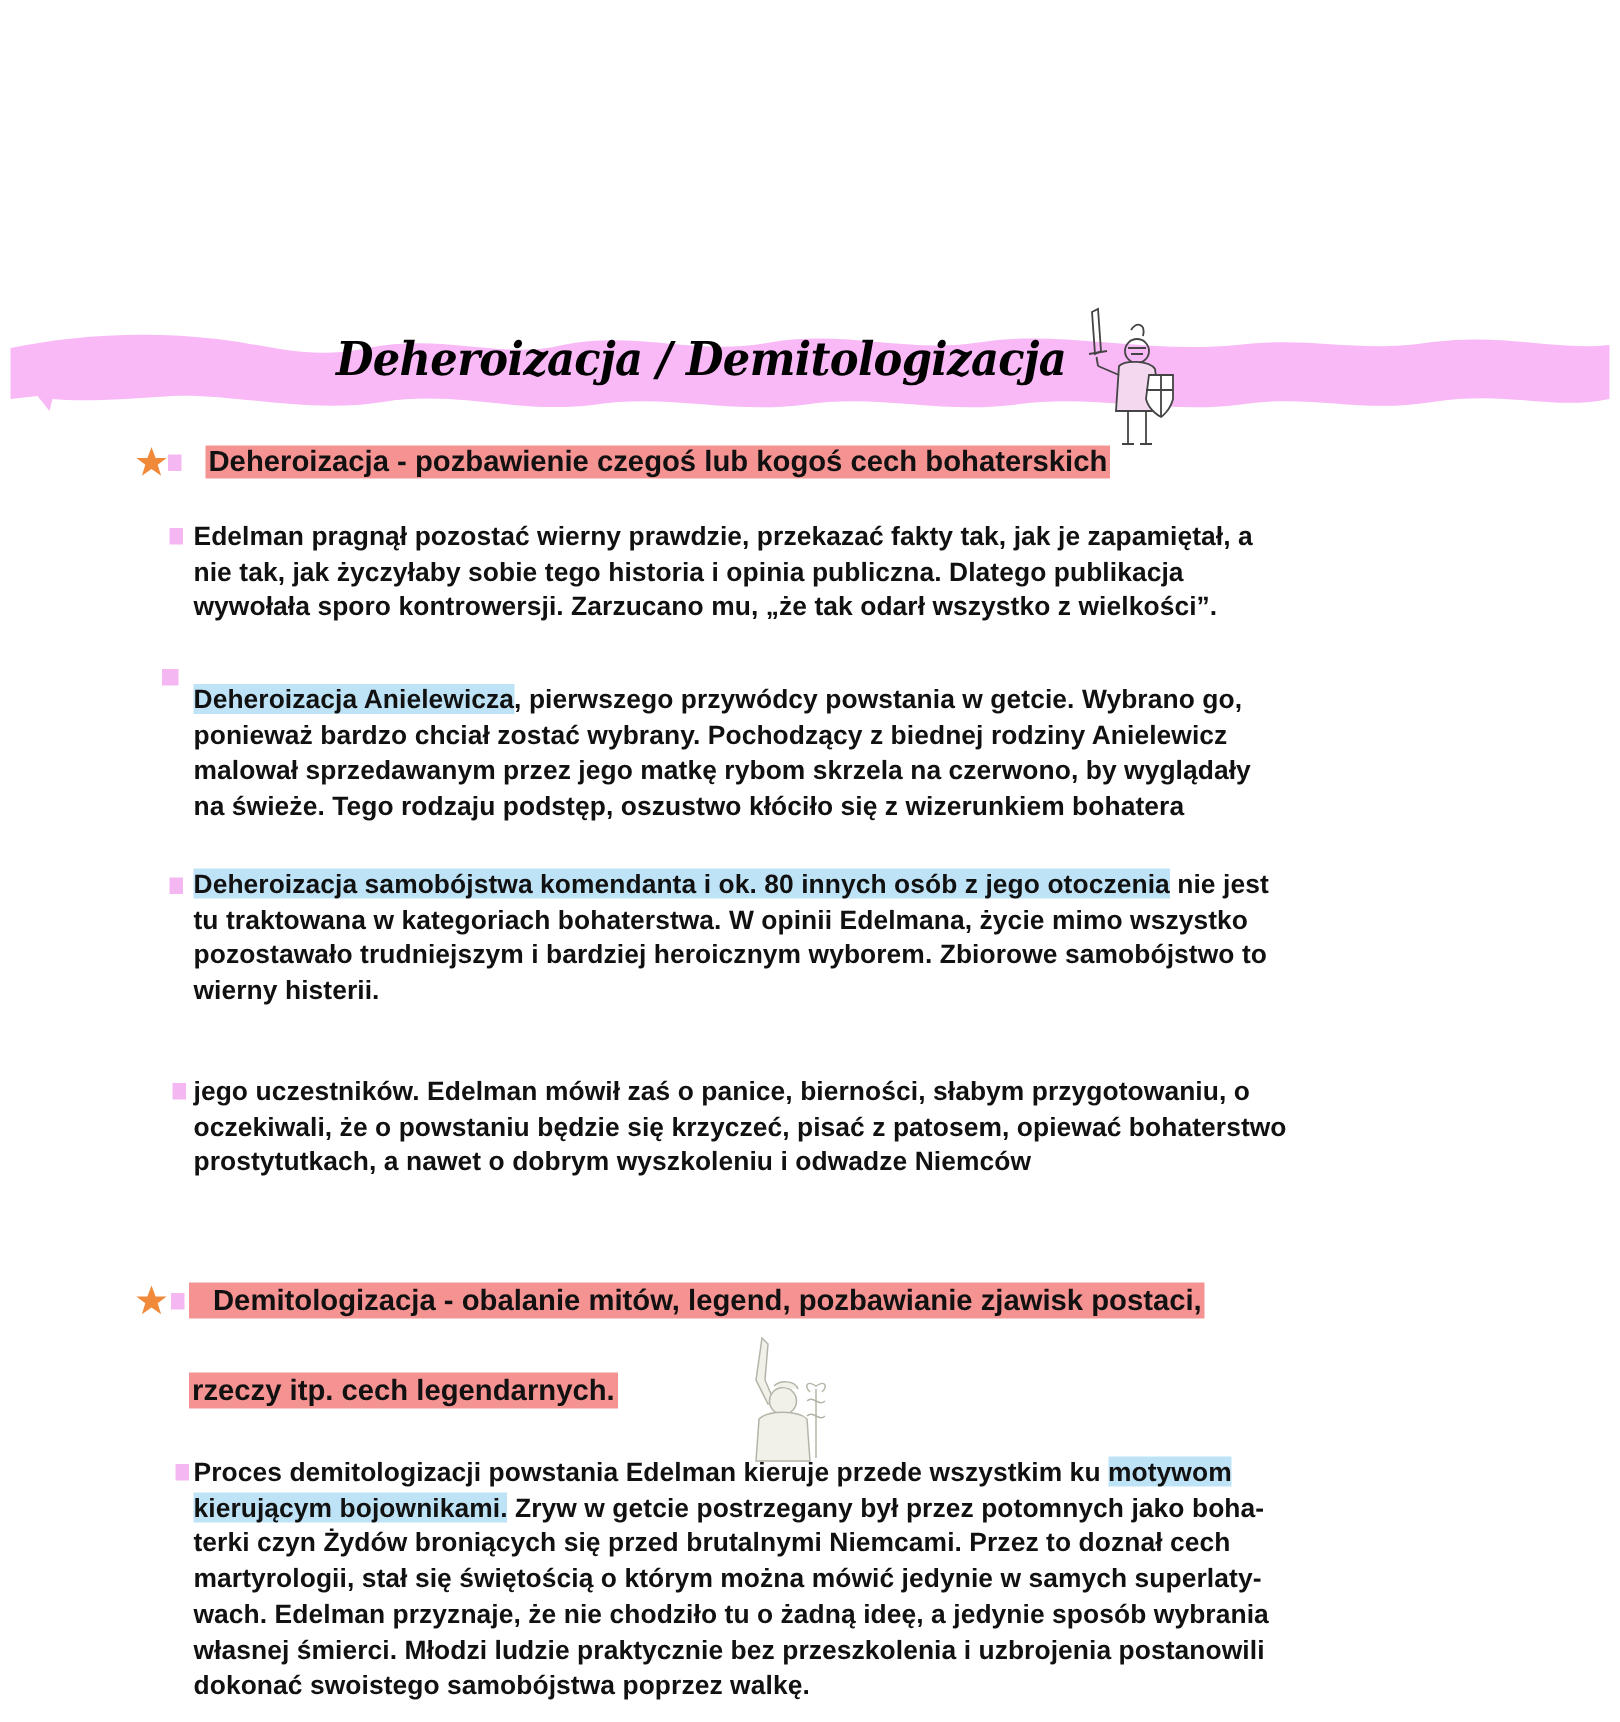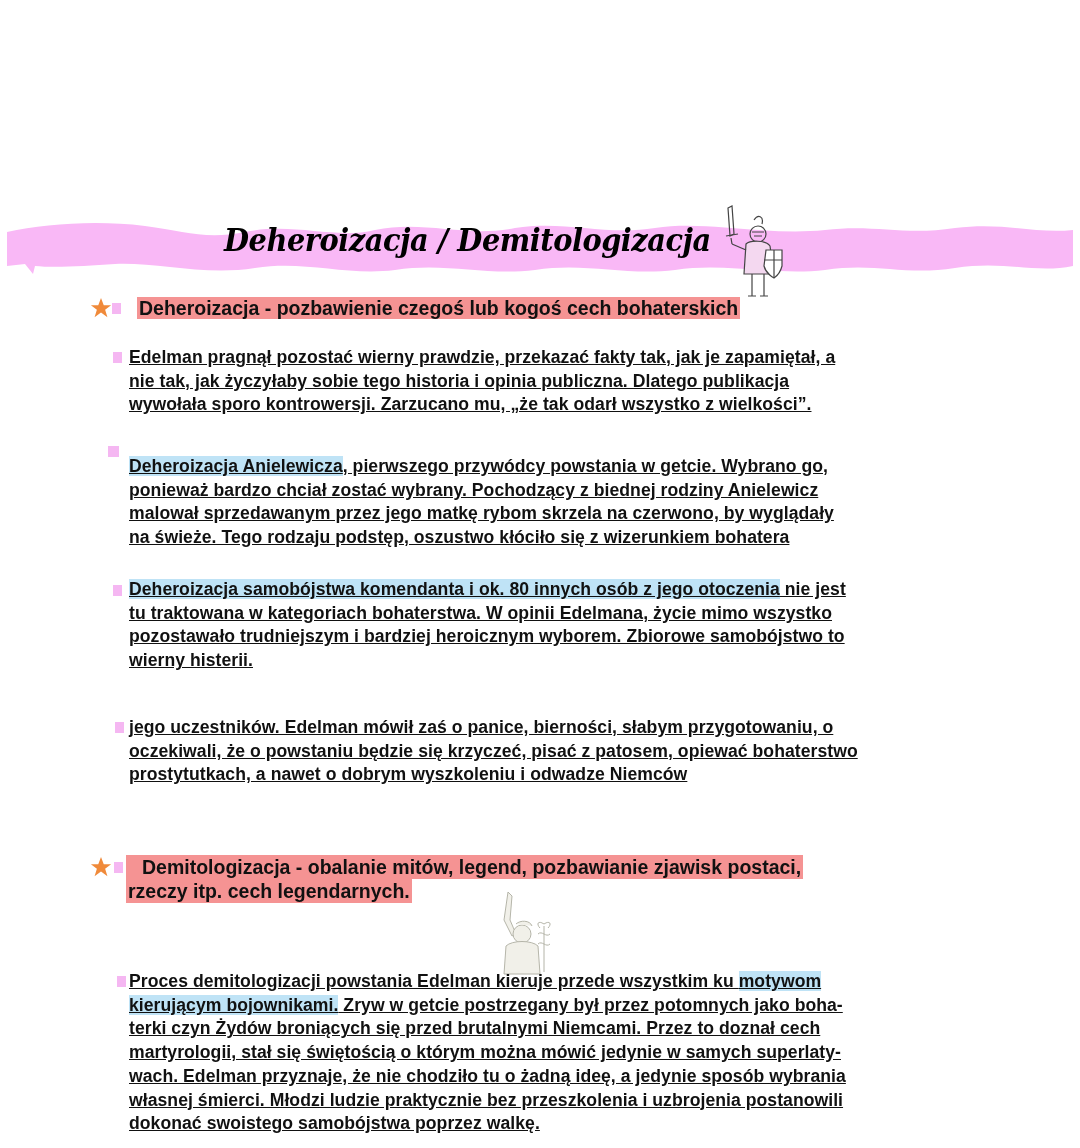--- a/index.html
+++ b/index.html
@@ -21,21 +21,21 @@
     .row { position: absolute; left: 0; width: 1080px; }
     .star { position: absolute; width: 22px; height: 22px; }
     .bullet { position: absolute; width: 9px; height: 11px; background: #f5b7f2; }
     .heading-text {
       position: absolute; font-weight: bold; font-size: 19.5px; line-height: 24px;
     }
     .hl-red { background: #f59393; padding: 0 2px; box-decoration-break: clone; -webkit-box-decoration-break: clone; }
     .hl-blue { background: #bfe3f6; }
     .para {
       position: absolute; left: 129px; width: 812px;
-      font-weight: bold; font-size: 17.6px; line-height: 23.7px; letter-spacing: 0.05px; text-decoration: underline;
+      font-weight: bold; font-size: 17.6px; line-height: 23.7px; letter-spacing: 0.05px;
     }
     .para .line { display: block; white-space: nowrap; }
   </style>
 </head>
 <body>
 
 <div class="banner">
   <svg width="1070" height="62" viewBox="0 0 1070 62">
     <path d="M2,14 C40,6 90,2 140,8 C180,13 200,22 240,14 C290,4 330,22 370,12 C420,2 460,20 510,10 C560,2 600,18 650,10 C700,2 760,18 820,12 C870,6 900,18 950,10 C1000,4 1030,16 1068,12 L1068,48 C1030,56 1000,42 950,50 C900,58 870,44 820,52 C770,58 720,44 670,52 C620,58 580,44 530,52 C480,58 440,44 390,52 C340,58 300,42 250,50 C200,58 150,44 110,46 C80,48 50,50 30,48 L28,56 L20,46 L2,48 Z" fill="#f9b8f6"></path>
   </svg>
@@ -99,22 +99,22 @@
   <span class="line">oczekiwali, że o powstaniu będzie się krzyczeć, pisać z patosem, opiewać bohaterstwo</span>
   <span class="line">prostytutkach, a nawet o dobrym wyszkoleniu i odwadze Niemców</span>
 </div>
 
 <div class="row" style="top:855px;">
   <svg class="star" style="left:90px; top:1px;" viewBox="0 0 24 24">
     <path d="M12,1 L15,9 L23,9 L16.5,14 L19,22 L12,17 L5,22 L7.5,14 L1,9 L9,9 Z" fill="#f08a3a"></path>
   </svg>
   <div class="bullet" style="left:114px; top:7px;"></div>
   <div class="heading-text" style="left:126px; top:0px; line-height:24px;">
-    <span class="hl-red" style="display:inline-block; margin-bottom:0;padding-left:16px;">Demitologizacja - obalanie mitów, legend, pozbawianie zjawisk postaci,</span><br>
-    <span class="hl-red" style="display:inline-block;">rzeczy itp. cech legendarnych.</span>
+    <span class="hl-red" style="display:inline-block; margin-bottom:12px;padding-left:16px;">Demitologizacja - obalanie mitów, legend, pozbawianie zjawisk postaci,</span><br>
+    <span class="hl-red" style="display:inline-block;margin-top:24px;">rzeczy itp. cech legendarnych.</span>
   </div>
 </div>
 
 <div class="hermes">
   <svg width="80" height="85" viewBox="0 0 80 85" fill="#efeee6" stroke="#a8a89a" stroke-width="1">
     <path d="M22,2 L26,6 L24,30 L30,44 L26,46 L18,30 Z"></path>
     <circle cx="36" cy="44" r="9"></circle>
     <path d="M30,34 C34,30 44,30 46,36"></path>
     <path d="M20,56 C26,50 46,50 52,56 L54,84 L18,84 Z"></path>
     <path d="M58,36 L58,82" fill="none"></path>

